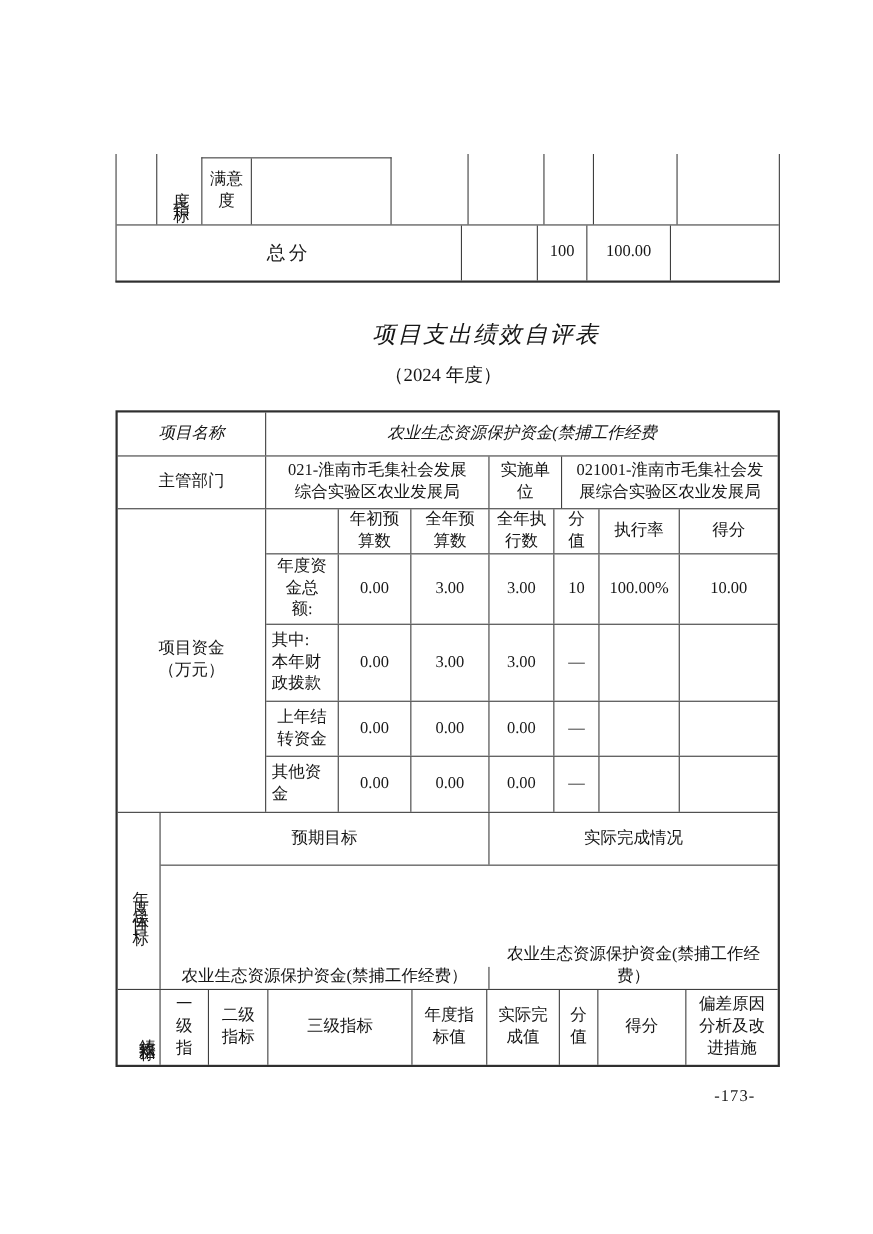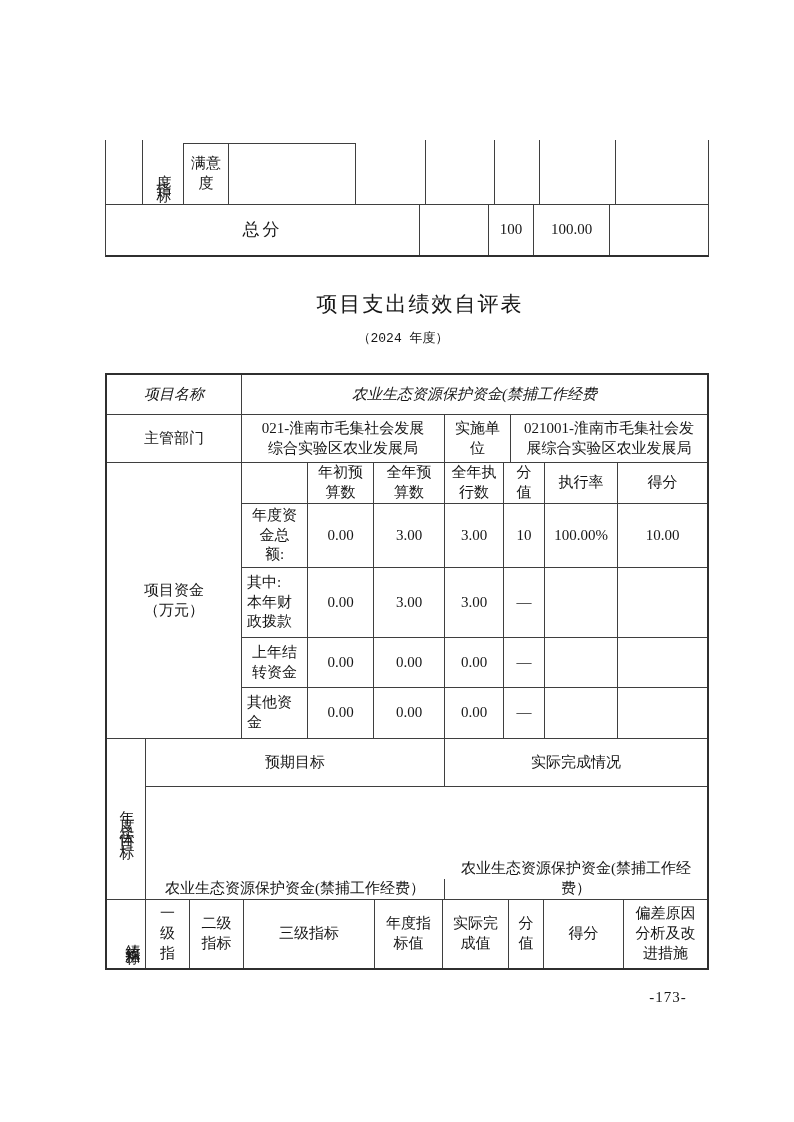--- a/index.html
+++ b/index.html
@@ -24,24 +24,24 @@
     border-bottom:2px solid var(--line-dark);}
   .t-row{display:flex;}
   .t-row1{height:65px;border-bottom:1.5px solid var(--line);}
   .t-row2{height:50px;}
   .sat-box{display:flex;width:173px;margin-top:3px;border:1.5px solid var(--line);border-bottom:none;}
   .w37{width:37px;} .w40{width:40px;} .w45{width:45px;} .w69{width:69px;}
   .w70{width:70px;} .w76{width:76px;} .w314{width:314px;}
   .total-label{font-weight:normal;font-size:17px;letter-spacing:3px;}
 
   
-  .doc-title{position:absolute;top:291px;left:420px;transform:translateX(-50%);
-    font-size:21px;letter-spacing:2px;white-space:nowrap;}
+  .doc-title{position:absolute;top:291px;left:442px;transform:translateX(-50%);
+    font-size:21px;letter-spacing:2px;white-space:nowrap;font-style:italic;}
   .doc-subtitle{position:absolute;top:330px;left:403px;transform:translateX(-50%);
-    font-size:13px;white-space:nowrap;font-family:Liberation Mono, monospace;}
+    font-size:17px;white-space:nowrap;}
 
   
   .main-table{position:absolute;left:105px;top:373px;width:604px;border:2px solid var(--line-dark);}
   .m-row{display:flex;border-bottom:1.5px solid var(--line);}
   .m-row.last{border-bottom:none;}
   .h40{height:40px;font-style:italic;} .h48{height:48px;} .h68{height:68px;}
   .w135{width:135px;} .w203{width:203px;} .w66{width:66px;} .w71{width:71px;}
   .w59{width:59px;} .w41{width:41px;} .w73{width:73px;} .w39{width:39px;}
   .w299{width:299px;} .w44{width:44px;} .w54{width:54px;} .w131{width:131px;}
   .w68{width:68px;} .w35{width:35px;} .w80{width:80px;}

